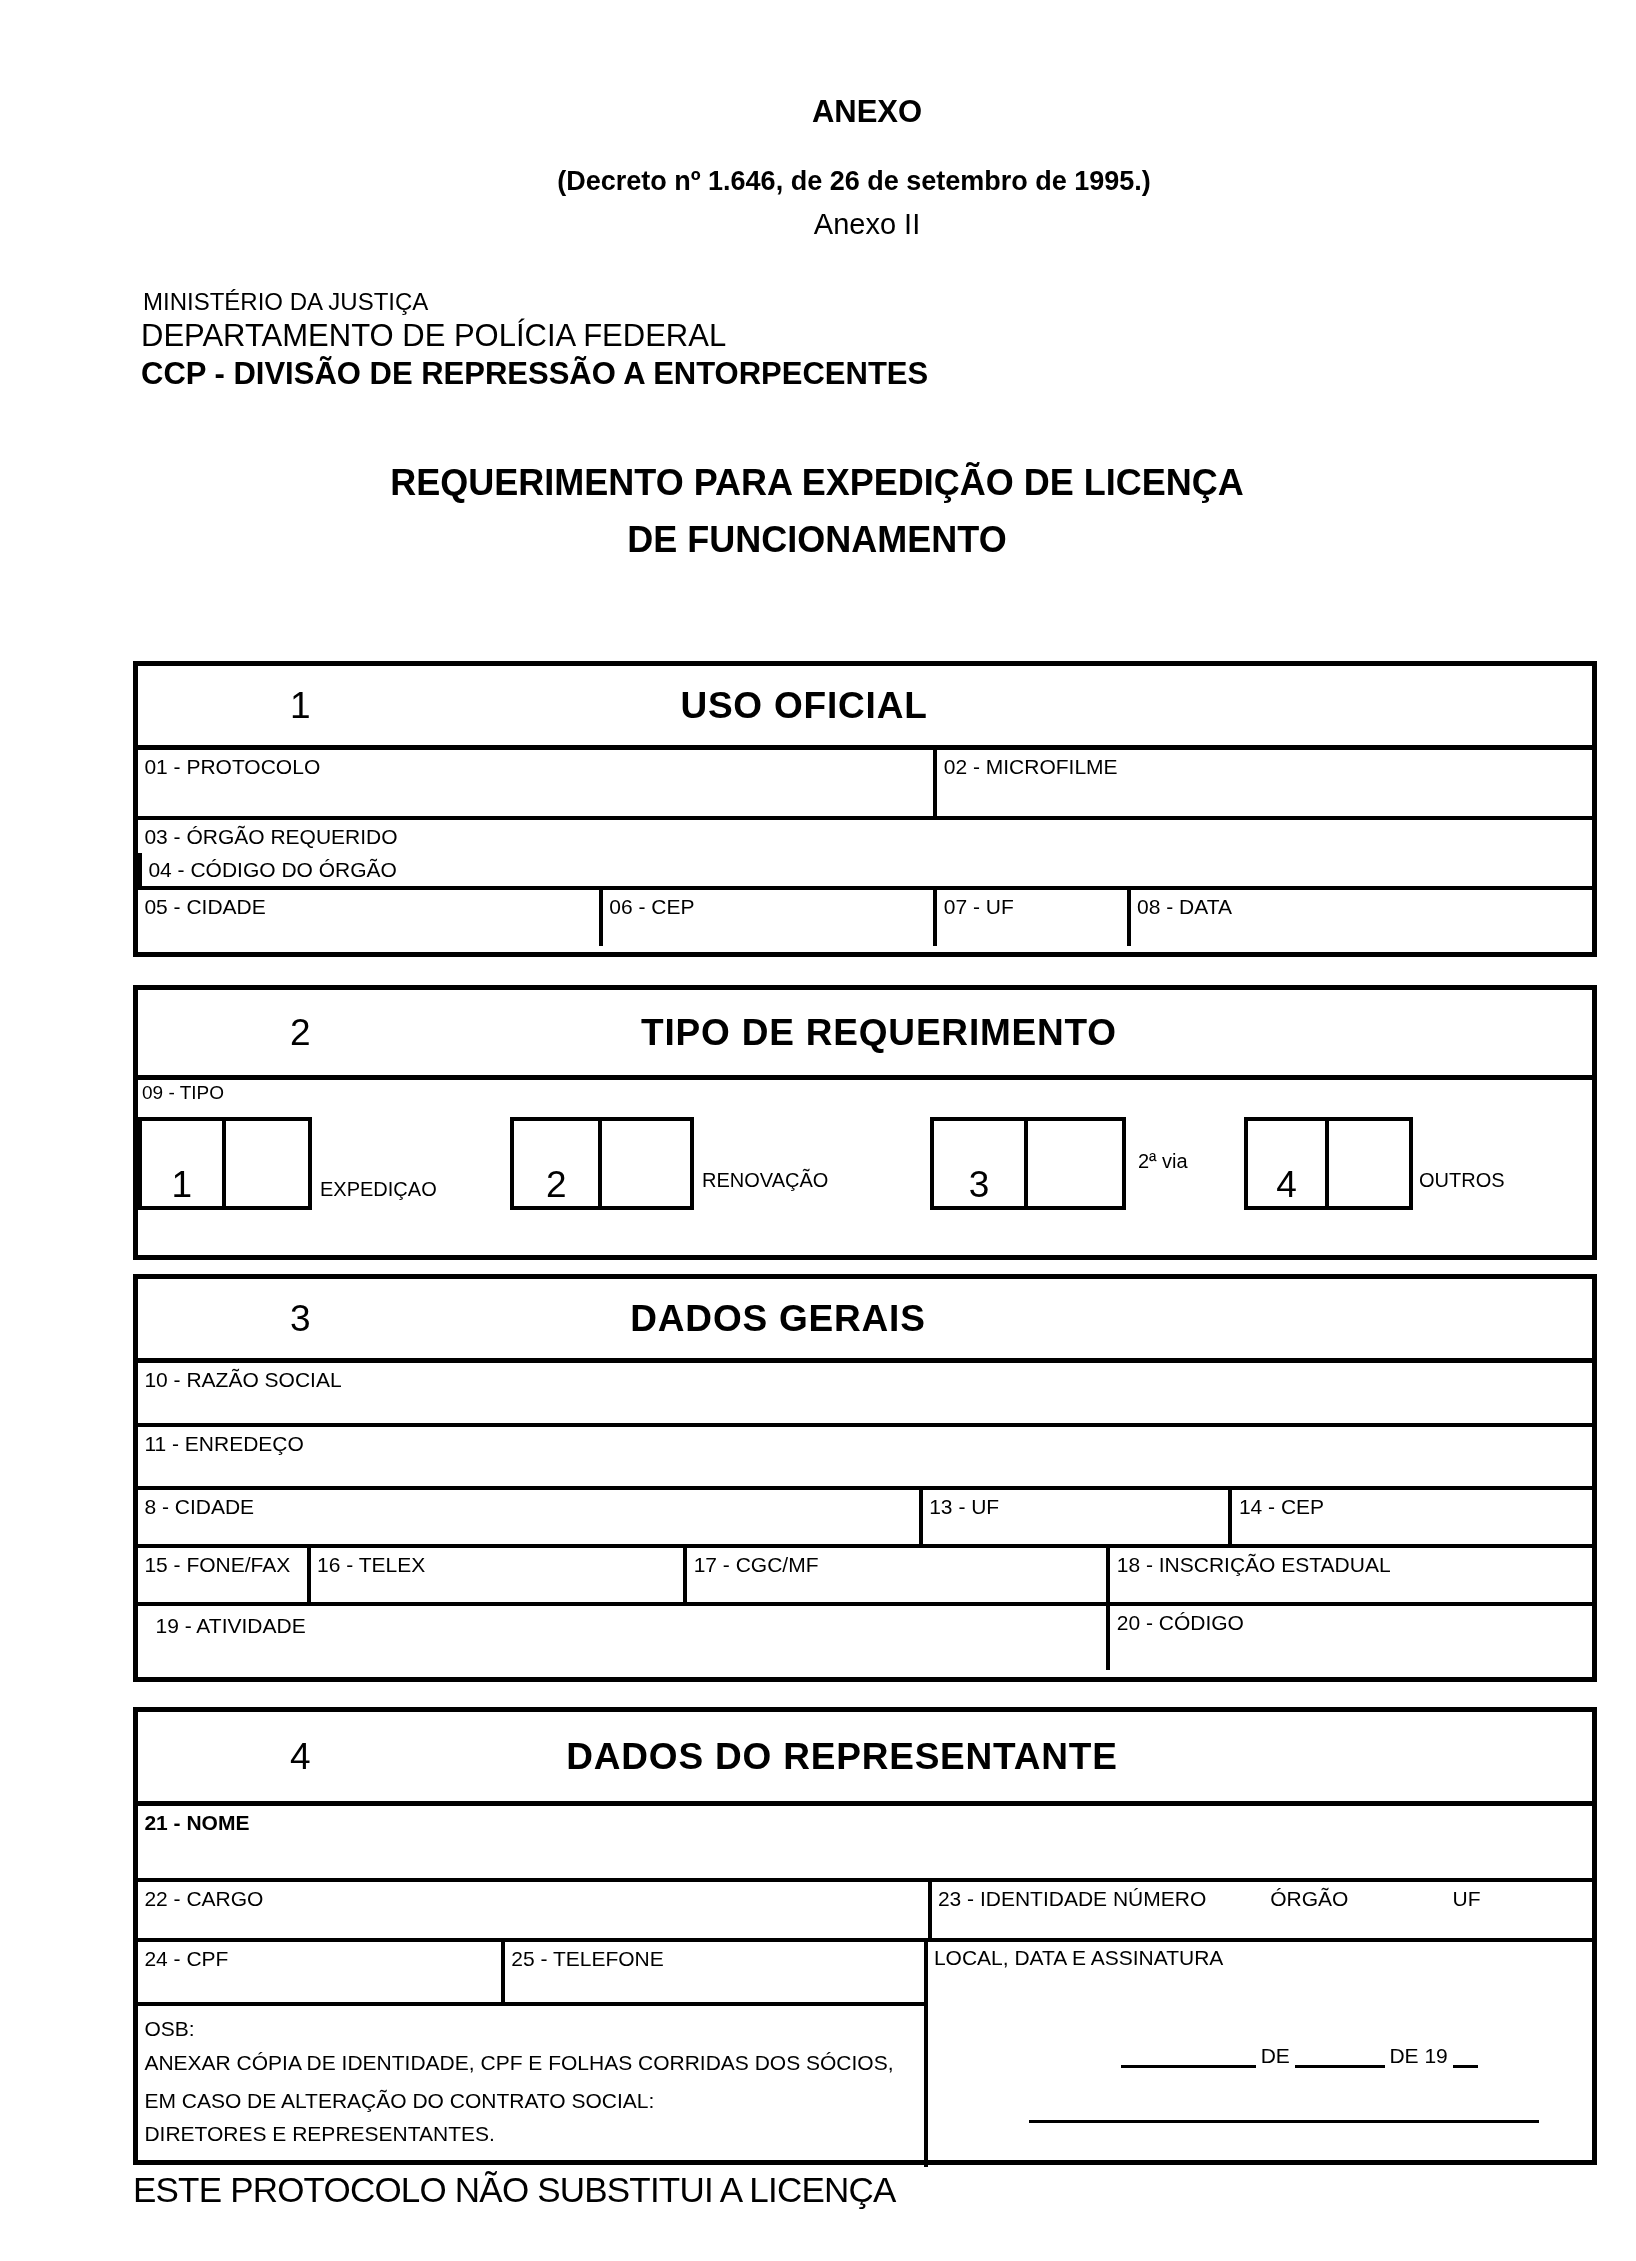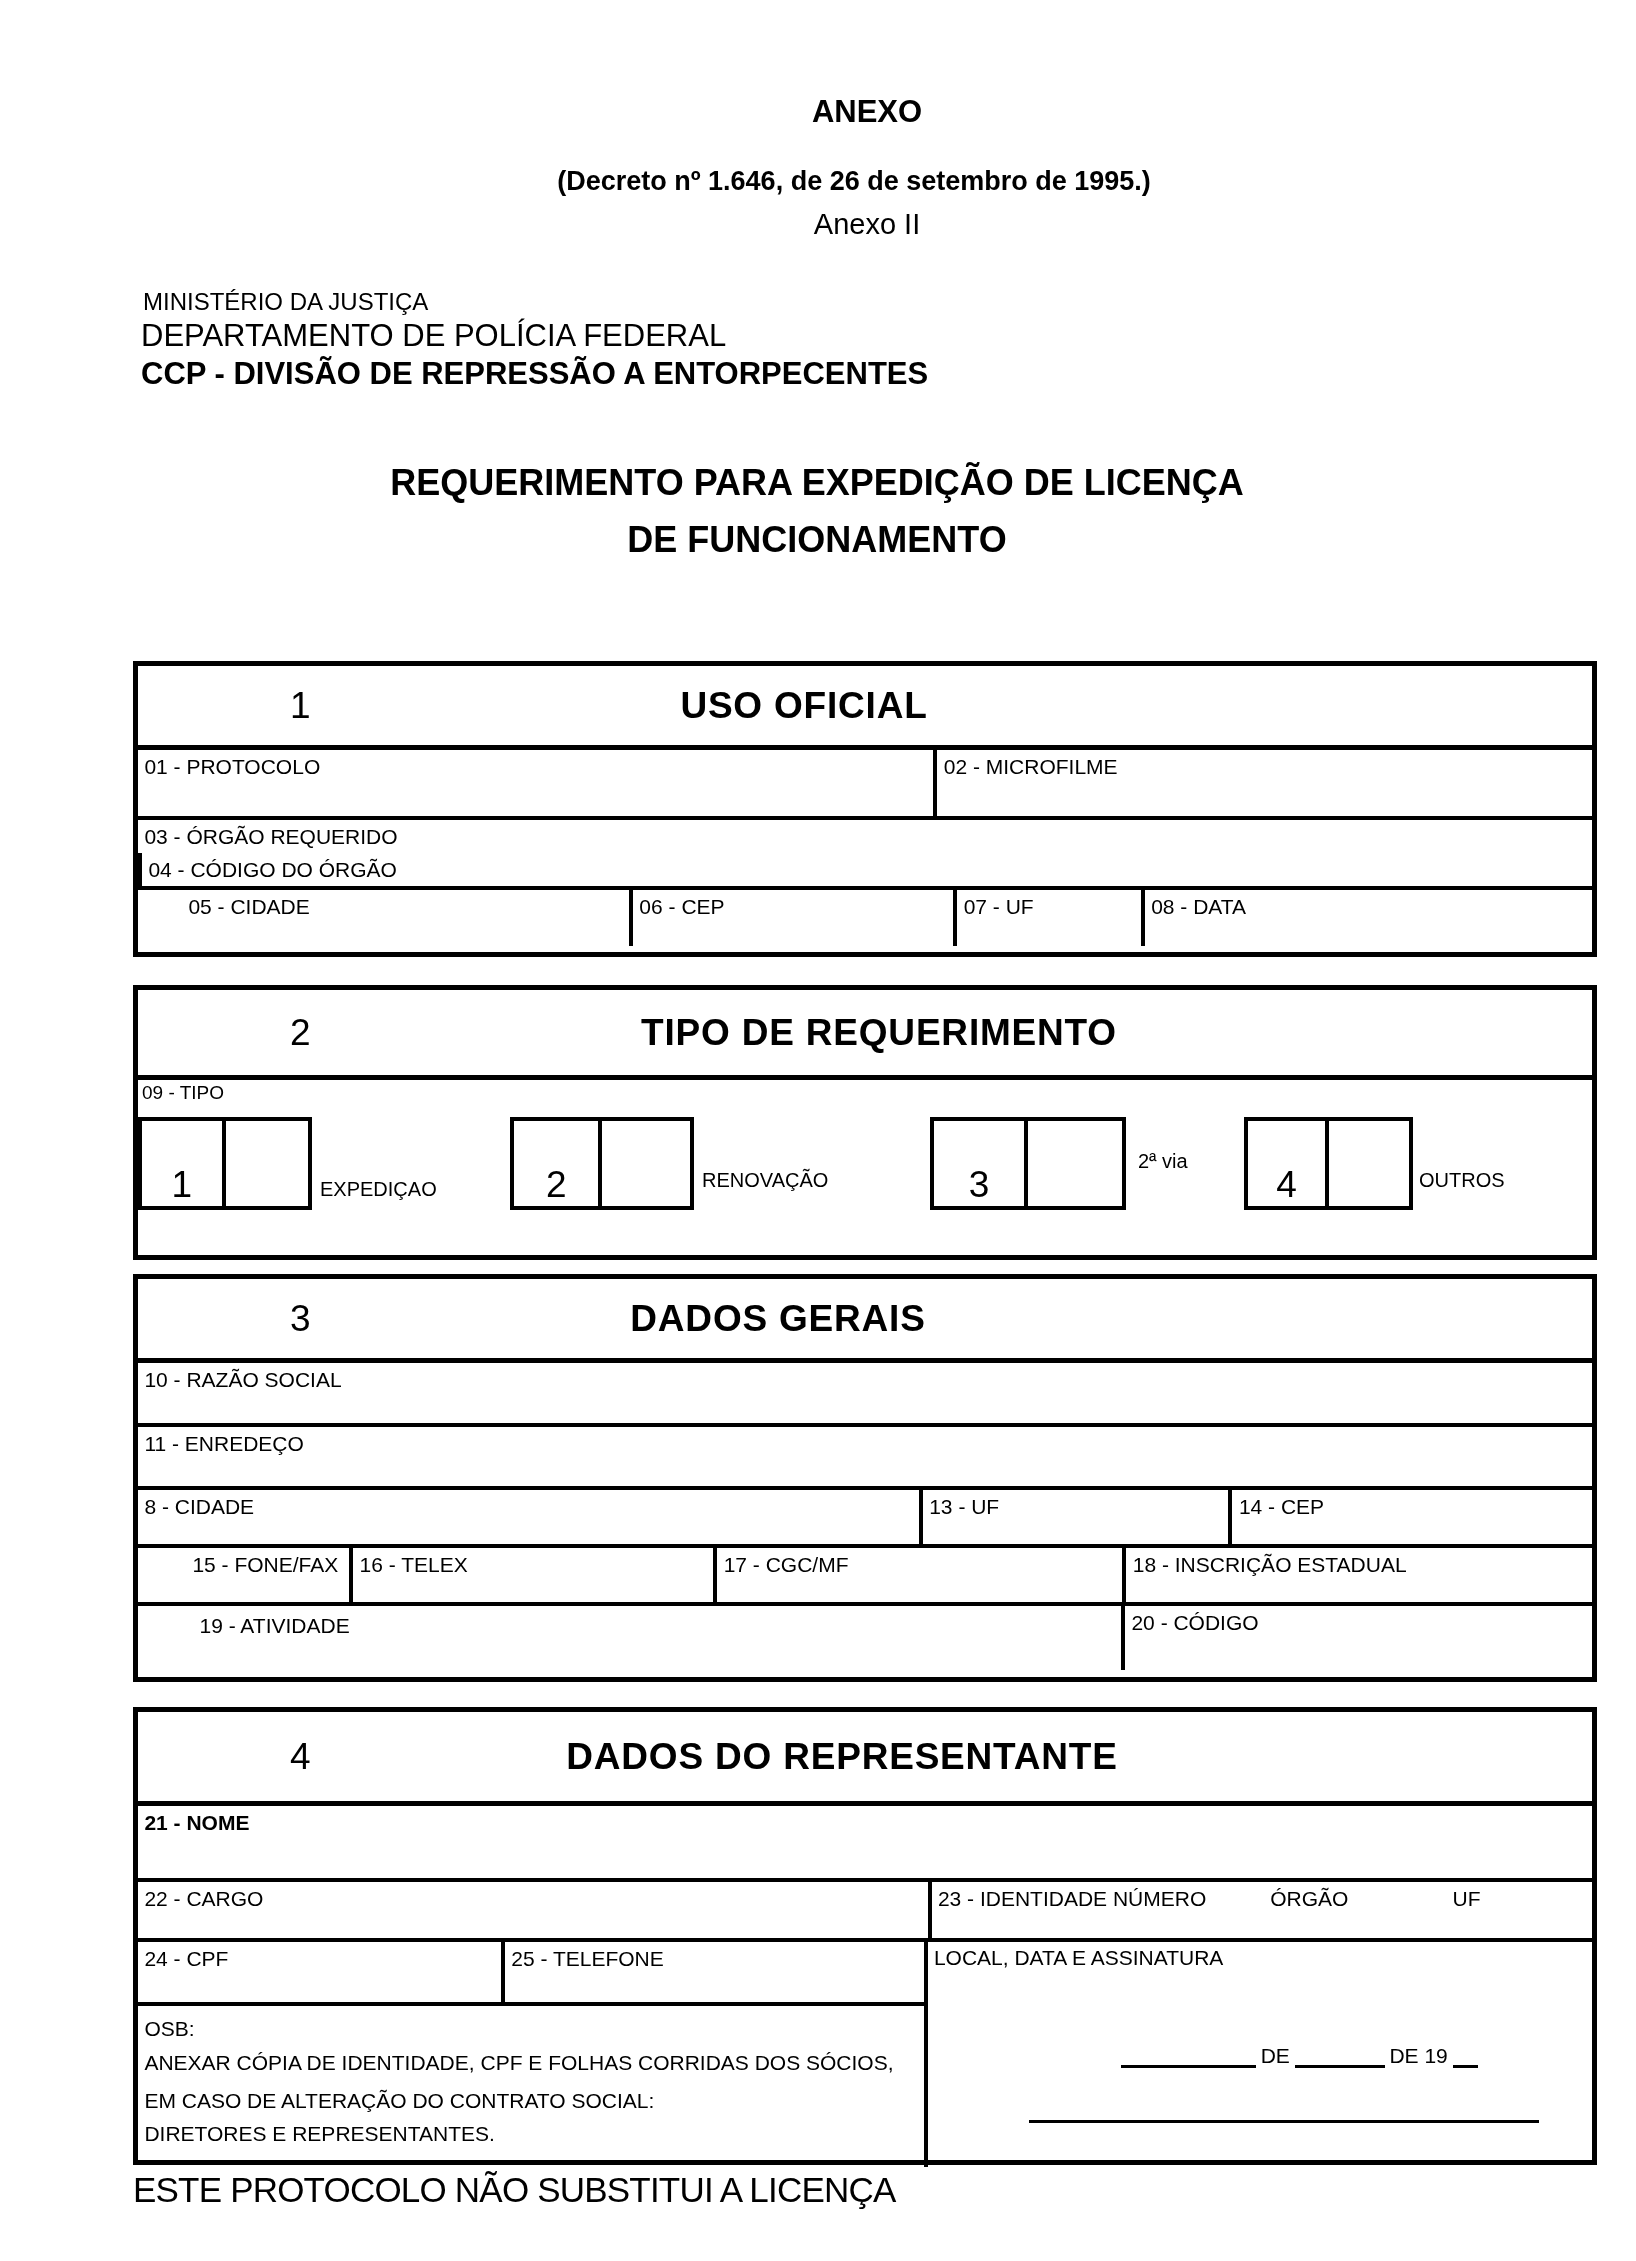--- a/index.html
+++ b/index.html
@@ -18,21 +18,21 @@
   
   .sec{
     position:absolute;left:133px;width:1464px;
     border:5.6px solid #000;box-sizing:border-box;background:#fff;
   }
   .sec-hd{position:relative;border-bottom:5.6px solid #000;box-sizing:border-box;}
   .sec-num{position:absolute;left:152px;top:50%;transform:translateY(-50%);font-size:37px;}
   .sec-title{position:absolute;top:50%;transform:translate(-50%,-50%);font-size:37px;font-weight:bold;white-space:nowrap;letter-spacing:0.8px;}
 
   .row{display:flex;box-sizing:border-box;border-bottom:4px solid #000;}
-  .row.last{border-bottom:none;padding-left:44px;}
+  .row.last{border-bottom:none;}
   .cell{box-sizing:border-box;padding:4.8px 6.4px;font-size:21px;overflow:hidden;white-space:nowrap;}
   .cell + .cell{border-left:4px solid #000;}
 
   
   .s2-body{position:relative;height:168px;}
   .cbx{position:absolute;top:37px;height:93px;border:4.8px solid #000;box-sizing:border-box;display:flex;background:#fff;}
   .cbx-l{width:48%;display:flex;align-items:flex-end;justify-content:center;font-size:37px;line-height:1;padding-bottom:3.2px;box-sizing:border-box;}
   .cbx-r{flex:1;border-left:4px solid #000;}
   .cbx-label{position:absolute;font-size:20px;white-space:nowrap;}
 
@@ -126,21 +126,21 @@
       <div class="cell" style="width:100%;">10 - RAZÃO SOCIAL</div>
     </div>
     <div class="row" style="height:63px;">
       <div class="cell" style="width:100%;">11 - ENREDEÇO</div>
     </div>
     <div class="row" style="height:58px;">
       <div class="cell" style="width:53.7%;">8 - CIDADE</div>
       <div class="cell" style="width:21.3%;">13 - UF</div>
       <div class="cell" style="width:25%;">14 - CEP</div>
     </div>
-    <div class="row" style="height:58px;padding-left:48px;">
+    <div class="row" style="height:58px;">
       <div class="cell" style="width:11.6%;padding-right:0;">15 - FONE/FAX</div>
       <div class="cell" style="width:25.9%;">16 - TELEX</div>
       <div class="cell" style="width:29.1%;">17 - CGC/MF</div>
       <div class="cell" style="width:33.4%;">18 - INSCRIÇÃO ESTADUAL</div>
     </div>
     <div class="row last" style="height:64px;">
       <div class="cell" style="width:66.6%;padding-left:17.5px;padding-top:8px;">19 - ATIVIDADE</div>
       <div class="cell" style="width:33.4%;">20 - CÓDIGO</div>
     </div>
   </div>

